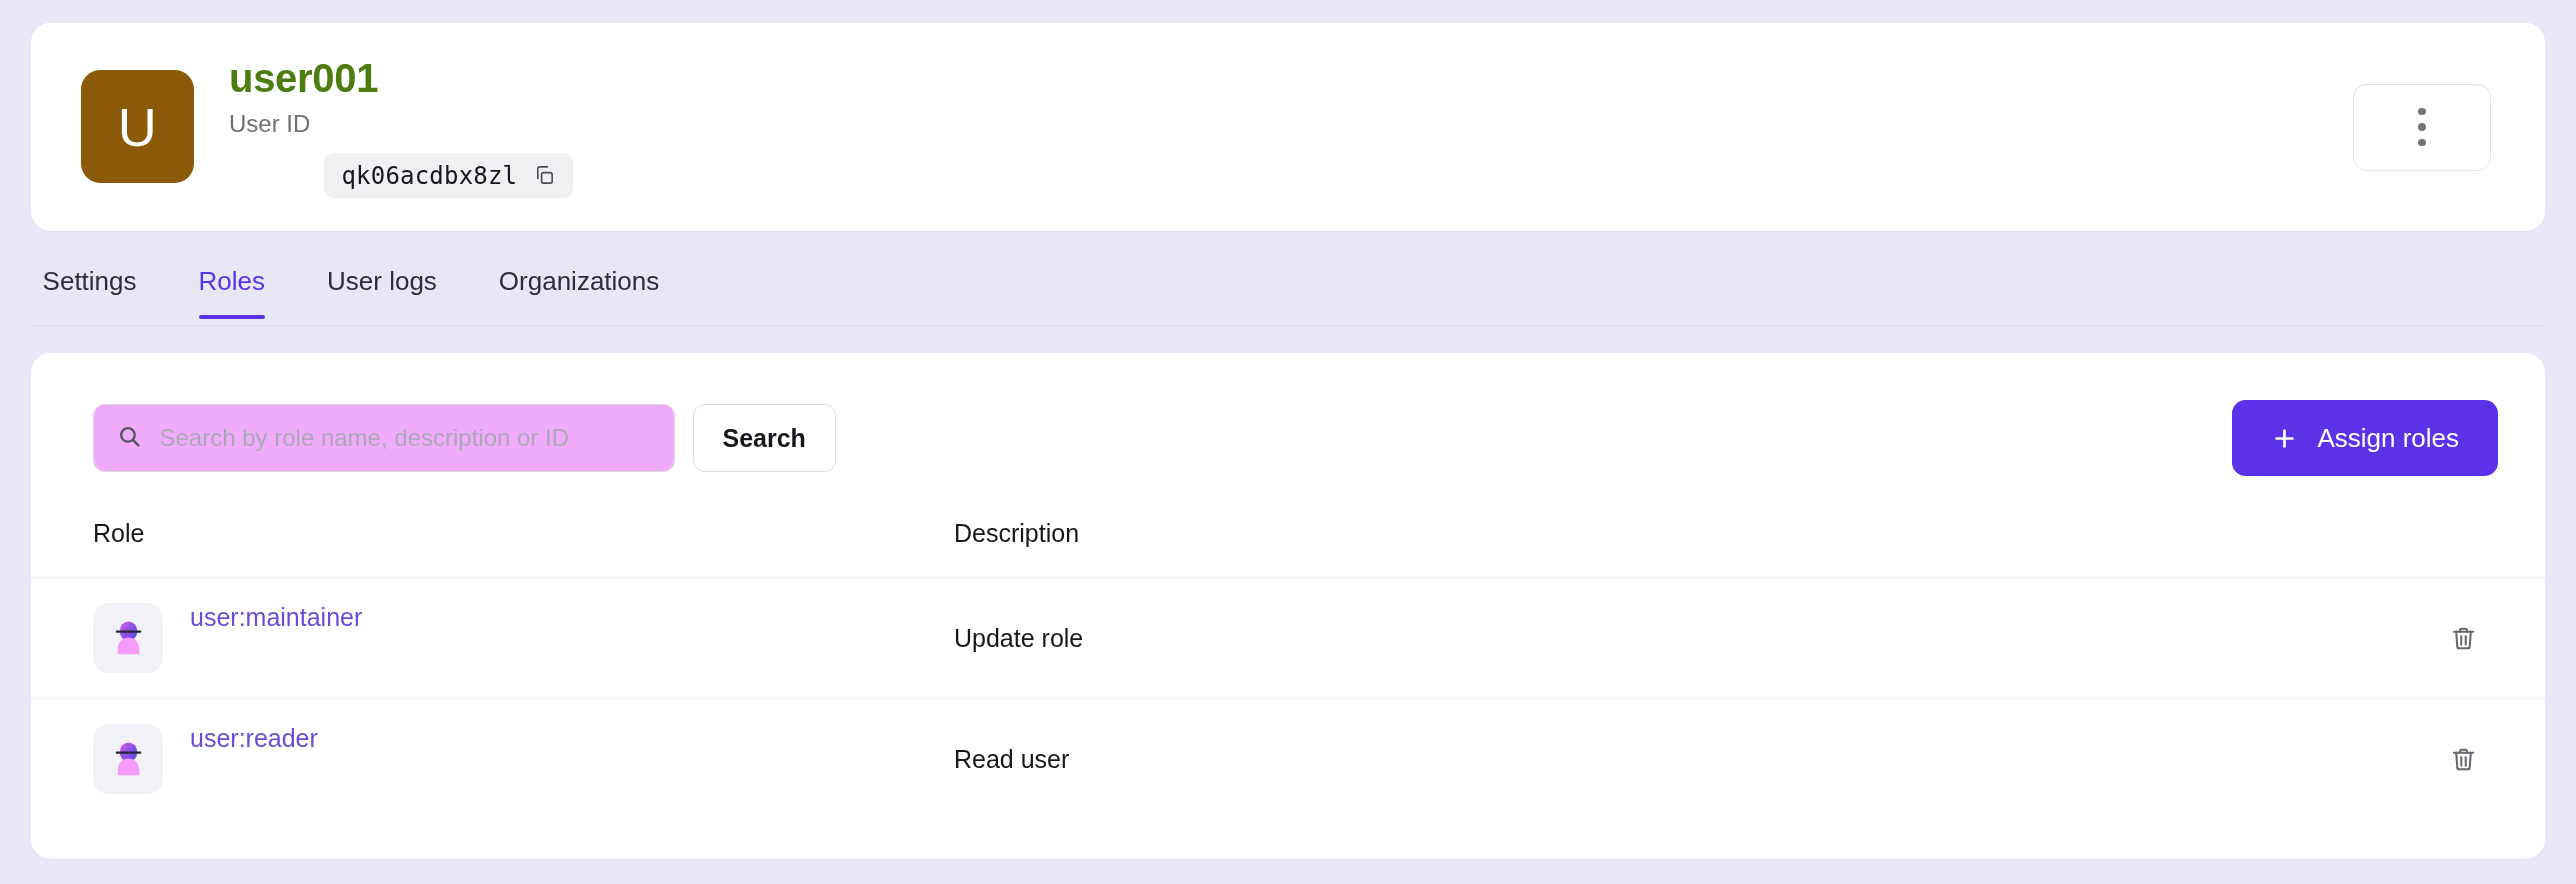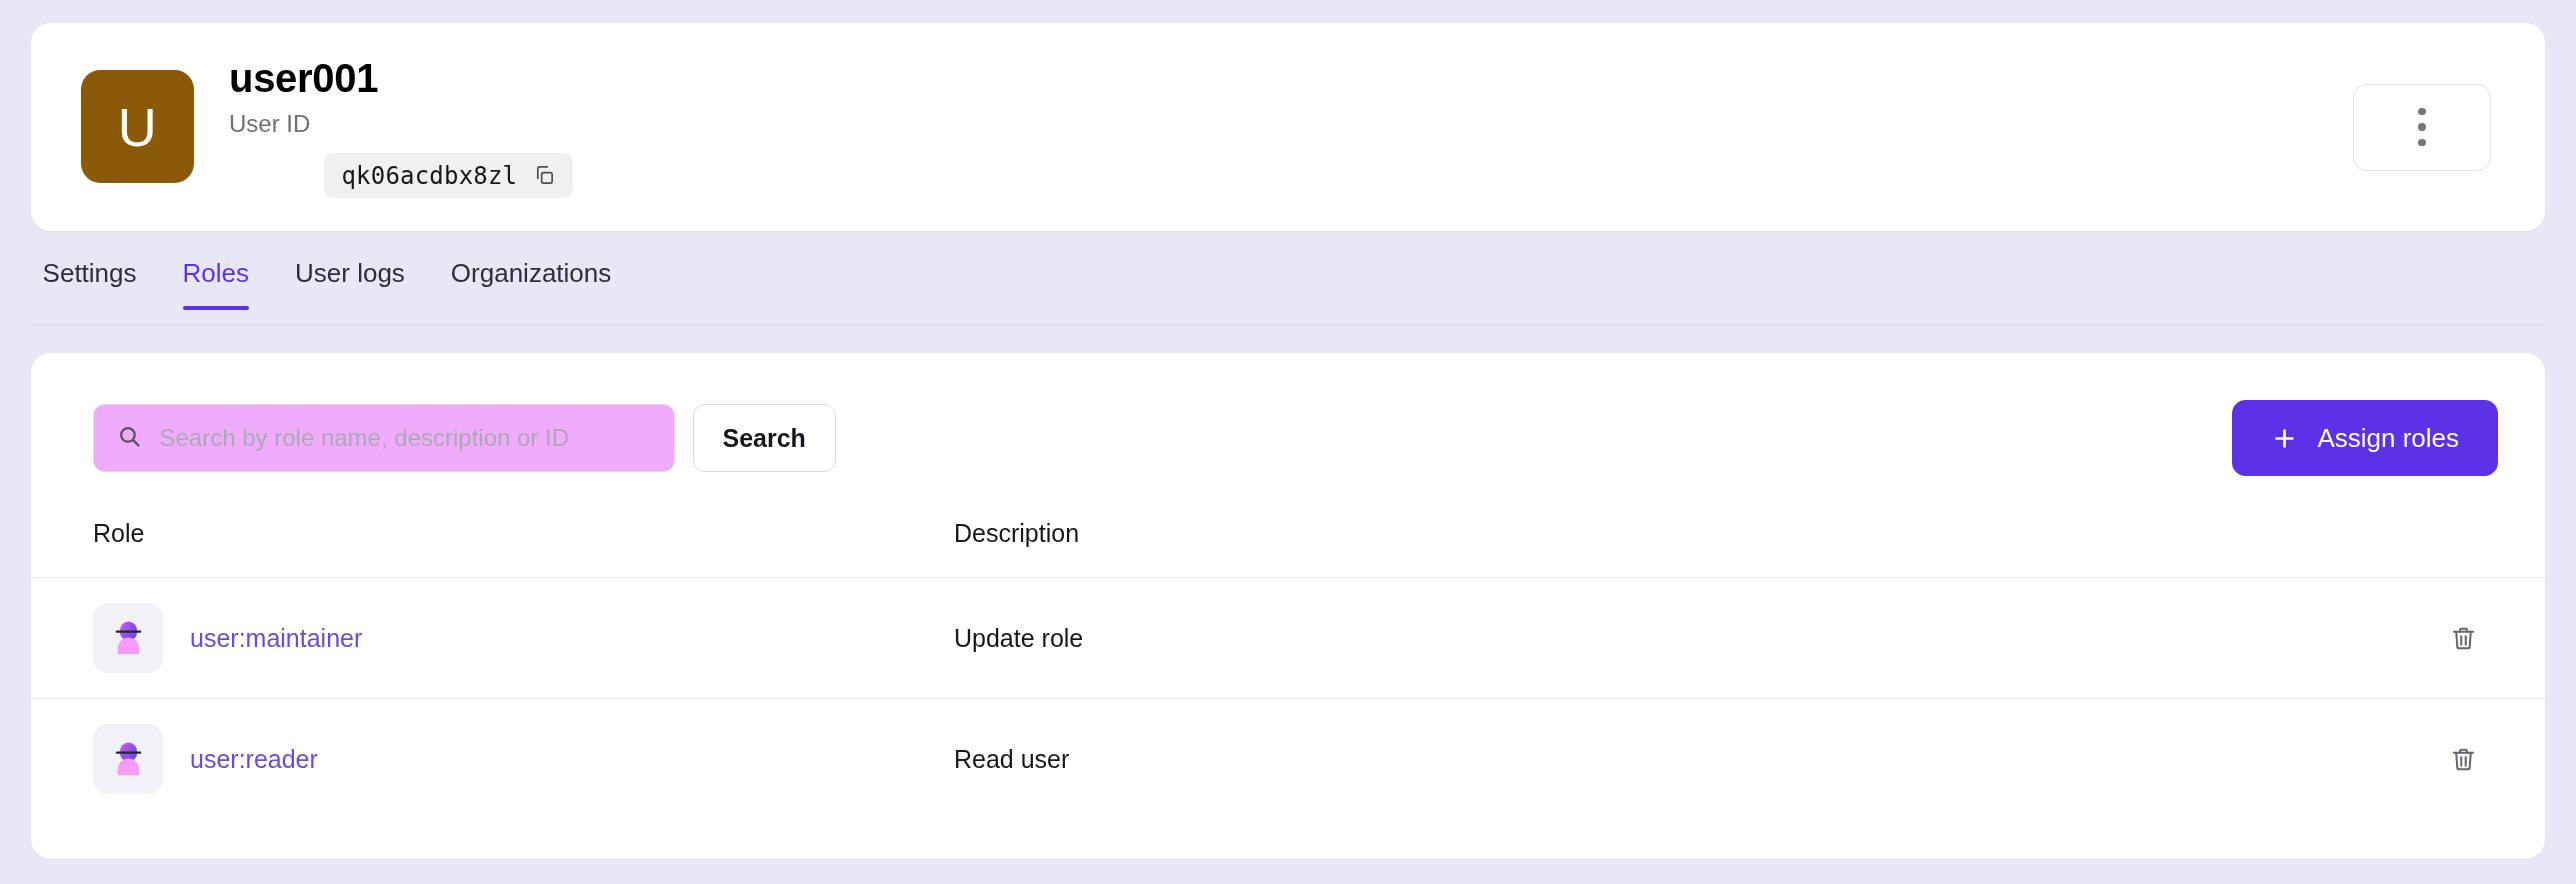--- a/index.html
+++ b/index.html
@@ -51,21 +51,21 @@
     justify-content: center;
     letter-spacing: 0.5px;
     flex: none;
   }
 
   .identity-text { display: flex; flex-direction: column; gap: 9.7px; }
 
   .user-title {
     font-size: 40px;
     font-weight: 700;
-    color: #000000;
+    color: #4d7c0f;
     letter-spacing: -0.3px;
     line-height: 1.12;
   }
 
   .id-row {
     display: flex;
     align-items: flex-start;
     gap: 13.6px;
   }
 
@@ -109,22 +109,22 @@
     cursor: pointer;
   }
   .kebab-btn span {
     width: 7.8px; height: 7.8px; border-radius: 50%; background: #75757d;
     display: block;
   }
 
   
   .tabs {
     display: flex;
-    align-items: flex-start;
-    gap: 0;
+    align-items: center;
+    gap: 16px;
     padding: 0 5.8px;
     margin-top: 27px;
     height: 68px;
     border-bottom: 1.9px solid #dddcec;
   }
   .tab {
     font-size: 26px;
     color: #2e2e38;
     padding: 0 23px 19.4px 23px;
     position: relative;
@@ -230,21 +230,21 @@
   }
   .tbl tbody tr:last-child td { border-bottom: none; }
 
   .col-role   { width: 923px; padding-left: 62px !important; }
   .col-desc   { width: auto; }
   .col-action { width: 175px; text-align: right; padding-right: 62px !important; }
 
   thead .col-role { padding-left: 62px; }
   thead .col-action { padding-right: 62px; }
 
-  .role-cell { display: flex; align-items: center; gap: 27px; }
+  .role-cell { display: flex; align-items: flex-start; gap: 27px; }
 
   .role-avatar {
     width: 70px; height: 70px;
     border-radius: 15.5px;
     background: #f2f1f8;
     display: flex; align-items: center; justify-content: center;
     flex: none;
   }
 
   .role-link {

